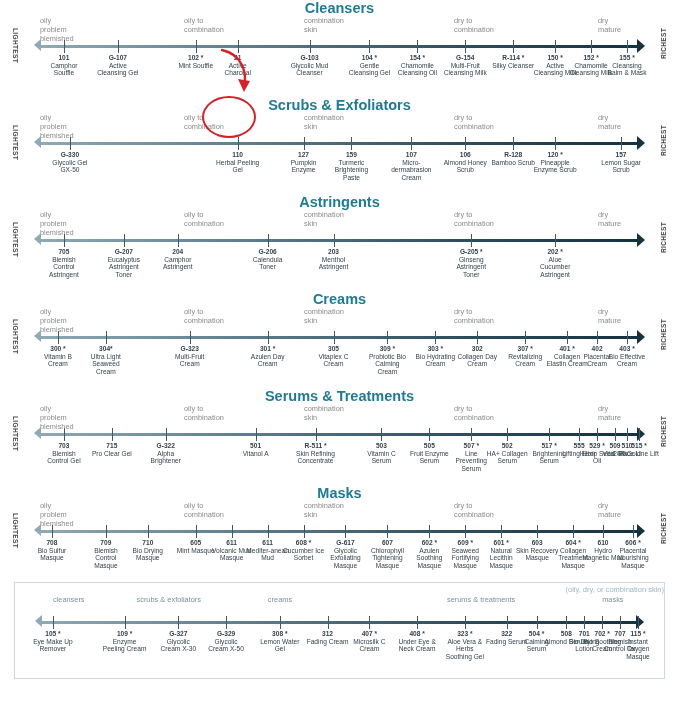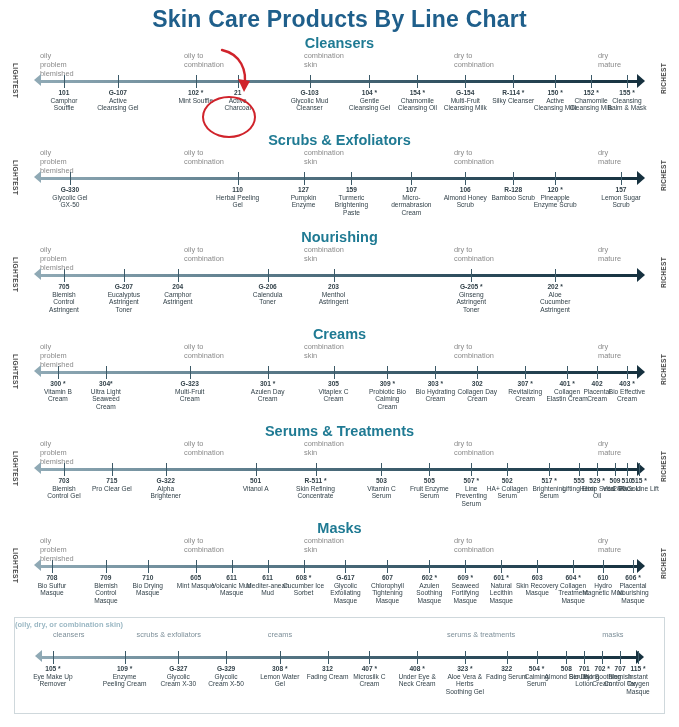--- a/index.html
+++ b/index.html
@@ -27,21 +27,21 @@
   .section { position: relative; margin: 0 14px 3px 14px; }
 
   .sec-title {
     text-align: center;
     color: #1f7a93;
     font-size: 14.5px;
     font-weight: bold;
     margin-bottom: 0px;
   }
   .sec-title.muted { color:#9bb8c4; font-size: 14px; }
-  .sec-sub { text-align:left; color:#9bb8c4; font-size: 7.5px; margin-top:-1px;font-weight:bold; }
+  .sec-sub { text-align:right; color:#9bb8c4; font-size: 7.5px; margin-top:-1px; }
 
   .zones {
     position: relative;
     height: 22px;
     color: #8a8a8a;
     font-size: 7.4px;
     line-height: 9px;
   }
   .zone { position: absolute; top: 0; }
 
@@ -110,21 +110,20 @@
     height: 42px;
     pointer-events: none;
   }
   .arrow-svg { position: absolute; pointer-events: none; }
 </style>
 </head>
 <body>
 
 <div class="page">
 
-  <div class="title">Skin Care Products By Line Chart</div>
 
   <div id="sections">
       <div class="section">
         <div class="sec-title">Cleansers</div>
         <div class="zones">
           <div class="zone" style="left: 26px;">
             <div>oily</div>
             <div>problem</div>
             <div>blemished</div>
           </div>
@@ -289,21 +288,21 @@
             <div class="code">120 *</div>
             <div>Pineapple Enzyme Scrub</div>
           </div>
           <div class="item" style="left: 97%;">
             <div class="code">157</div>
             <div>Lemon Sugar Scrub</div>
           </div>
         </div>
       </div>
       <div class="section">
-        <div class="sec-title">Nourishing</div>
+        <div class="sec-title">Astringents</div>
         <div class="zones">
           <div class="zone" style="left: 26px;">
             <div>oily</div>
             <div>problem</div>
             <div>blemished</div>
           </div>
           <div class="zone" style="left: 170px;">
             <div>oily to</div>
             <div>combination</div>
           </div>

